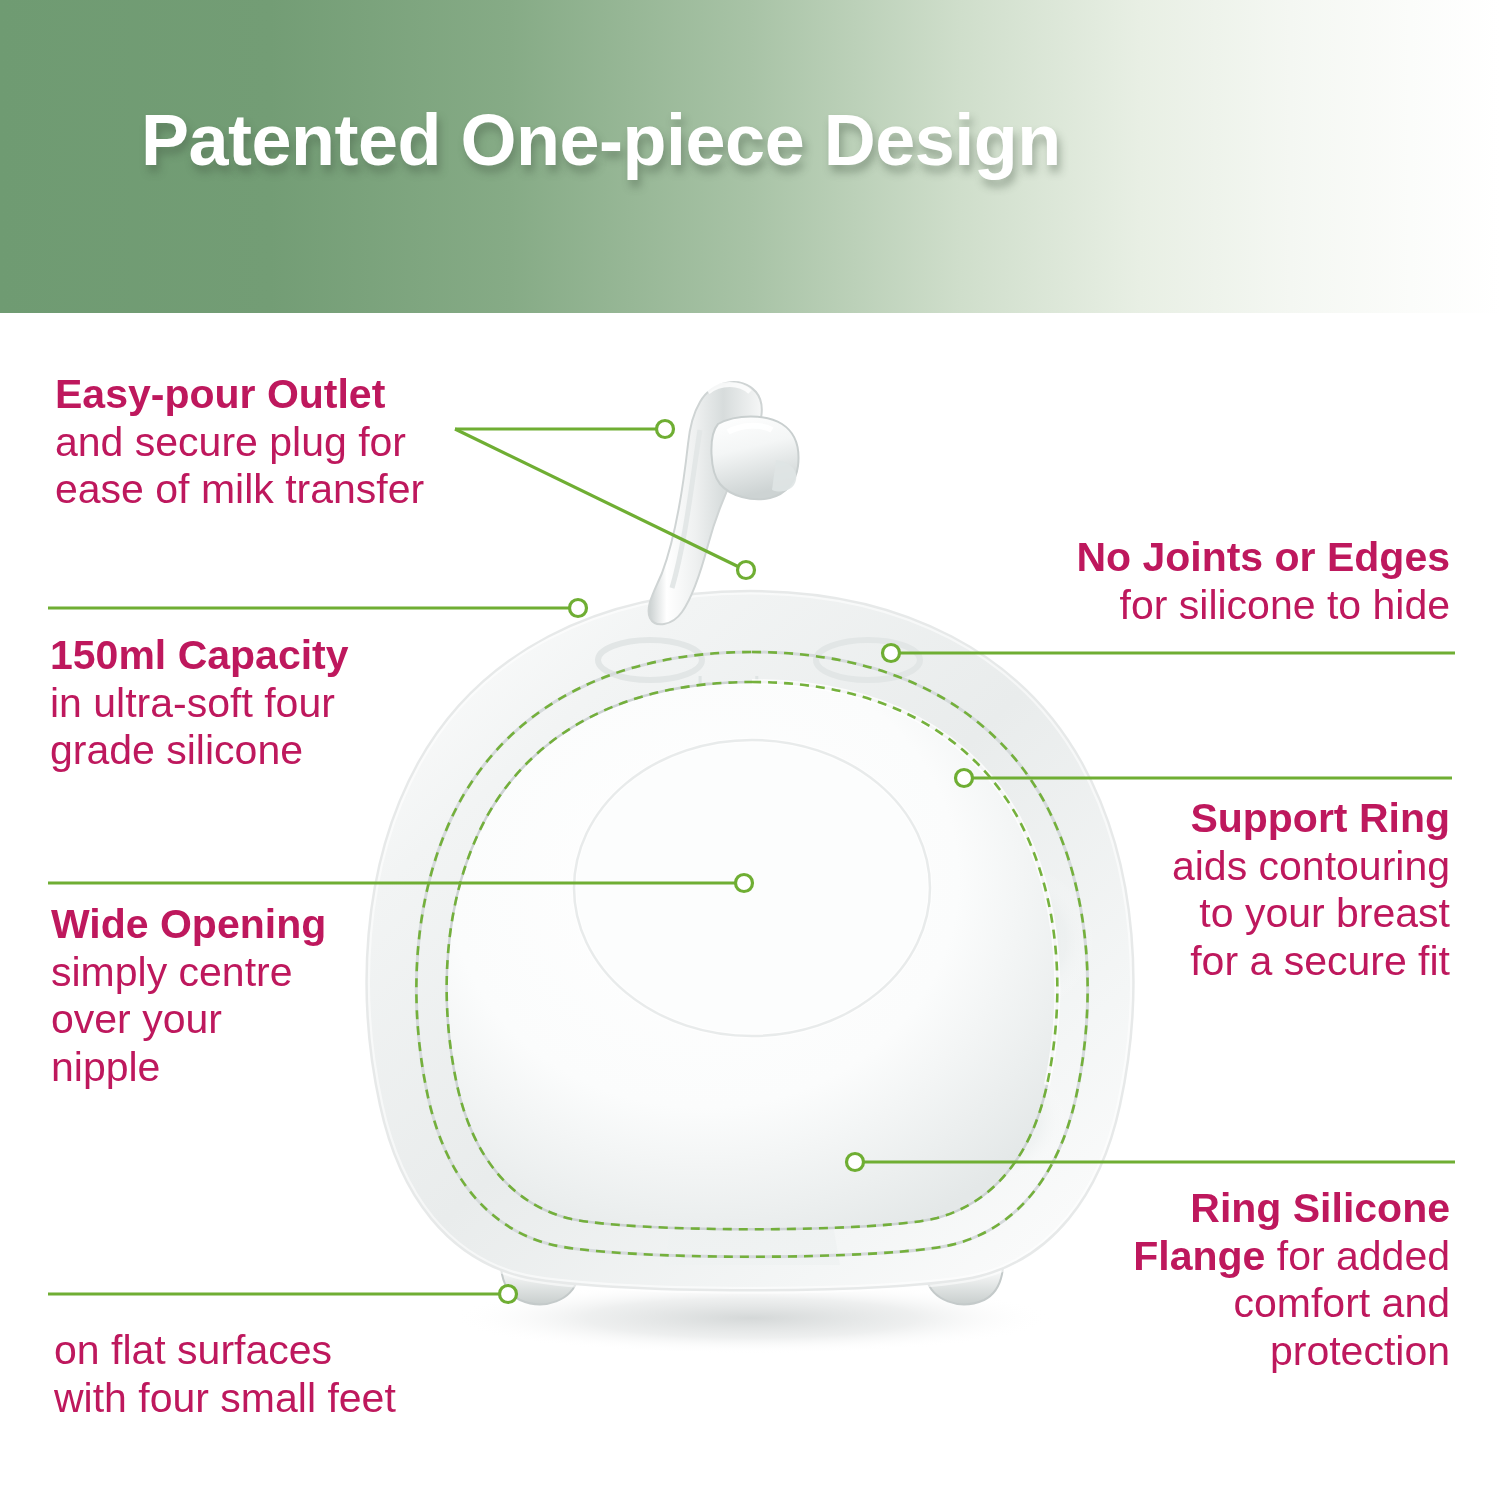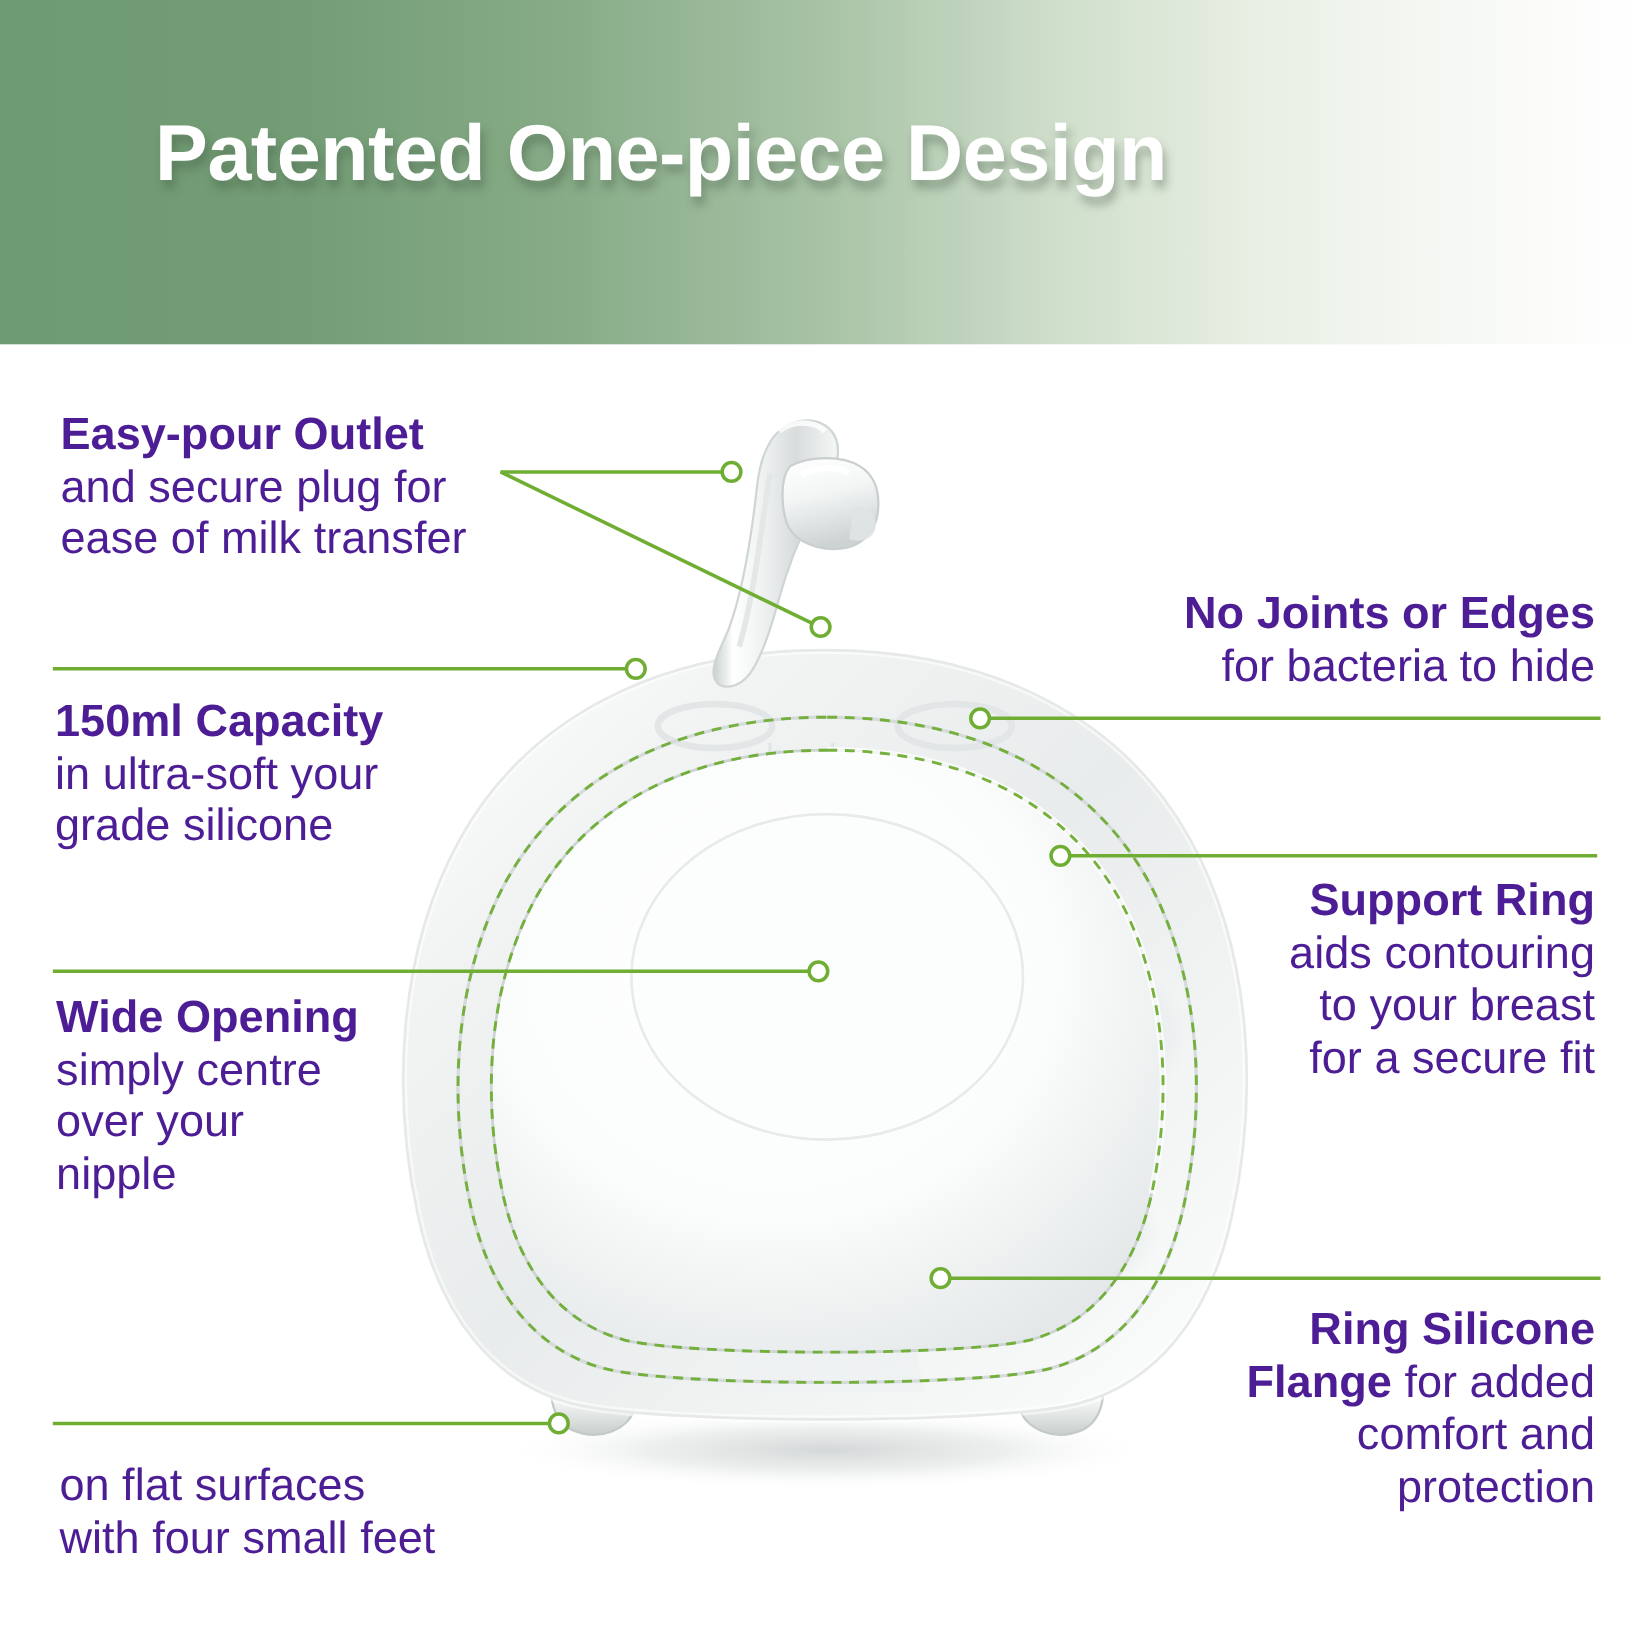--- a/index.html
+++ b/index.html
@@ -30,21 +30,21 @@
   #header-title{
     position:absolute;left:141px;top:104px;
     font-size:72px;font-weight:700;color:#ffffff;
     letter-spacing:-0.5px;
     white-space:nowrap;
     text-shadow:3px 7px 9px rgba(60,80,60,0.38);
     line-height:1;
   }
 
   
-  .callout{position:absolute;color:#4c1d95;line-height:1.16;}
+  .callout{position:absolute;color:#be185d;line-height:1.16;}
   .callout .lead{font-weight:700;}
   .callout.left{text-align:left;}
   .callout.right{text-align:right;}
   .c-line{font-size:41px;}
 
   #c-outlet   {left:55px; top:371px; width:430px;}
   #c-capacity {left:50px; top:632px; width:390px;}
   #c-wide     {left:51px; top:901px; width:360px;}
   #c-stands   {left:54px; top:1327px;width:430px;}
 
@@ -290,39 +290,39 @@
   </svg>
 
   <div class="callout left" id="c-outlet">
     <div class="c-line lead">Easy-pour Outlet</div>
     <div class="c-line">and secure plug for</div>
     <div class="c-line">ease of milk transfer</div>
   </div>
 
   <div class="callout left" id="c-capacity">
     <div class="c-line lead">150ml Capacity</div>
-    <div class="c-line">in ultra-soft your</div>
+    <div class="c-line">in ultra-soft four</div>
     <div class="c-line">grade silicone</div>
   </div>
 
   <div class="callout left" id="c-wide">
     <div class="c-line lead">Wide Opening</div>
     <div class="c-line">simply centre</div>
     <div class="c-line">over your</div>
     <div class="c-line">nipple</div>
   </div>
 
   <div class="callout left" id="c-stands">
     <div class="c-line">on flat surfaces</div>
     <div class="c-line">with four small feet</div>
   </div>
 
   <div class="callout right" id="c-nojoints">
     <div class="c-line lead">No Joints or Edges</div>
-    <div class="c-line">for bacteria to hide</div>
+    <div class="c-line">for silicone to hide</div>
   </div>
 
   <div class="callout right" id="c-support">
     <div class="c-line lead">Support Ring</div>
     <div class="c-line">aids contouring</div>
     <div class="c-line">to your breast</div>
     <div class="c-line">for a secure fit</div>
   </div>
 
   <div class="callout right" id="c-flange">

